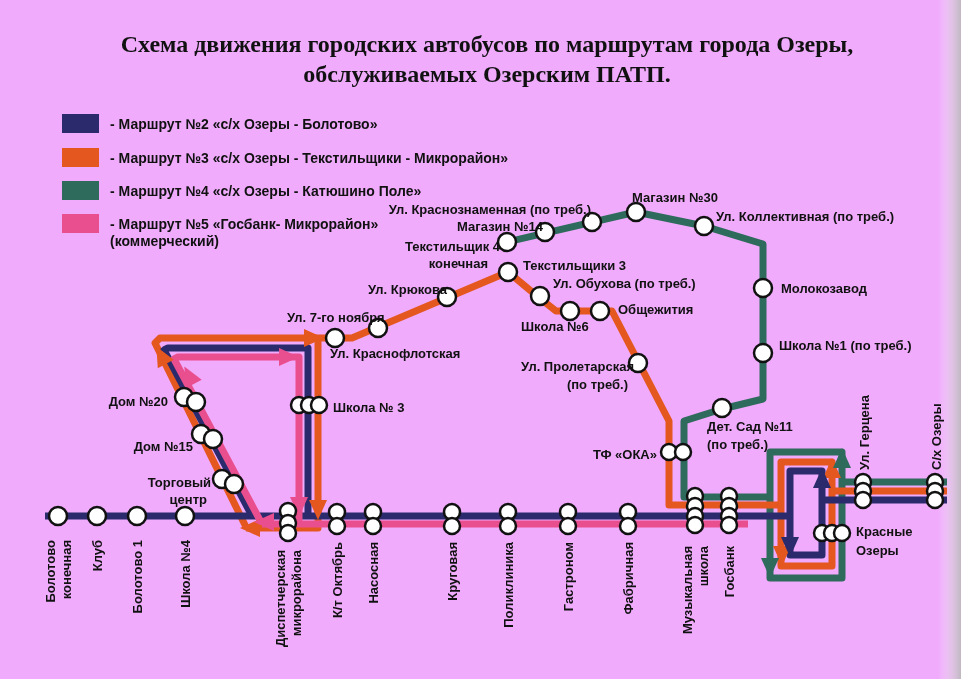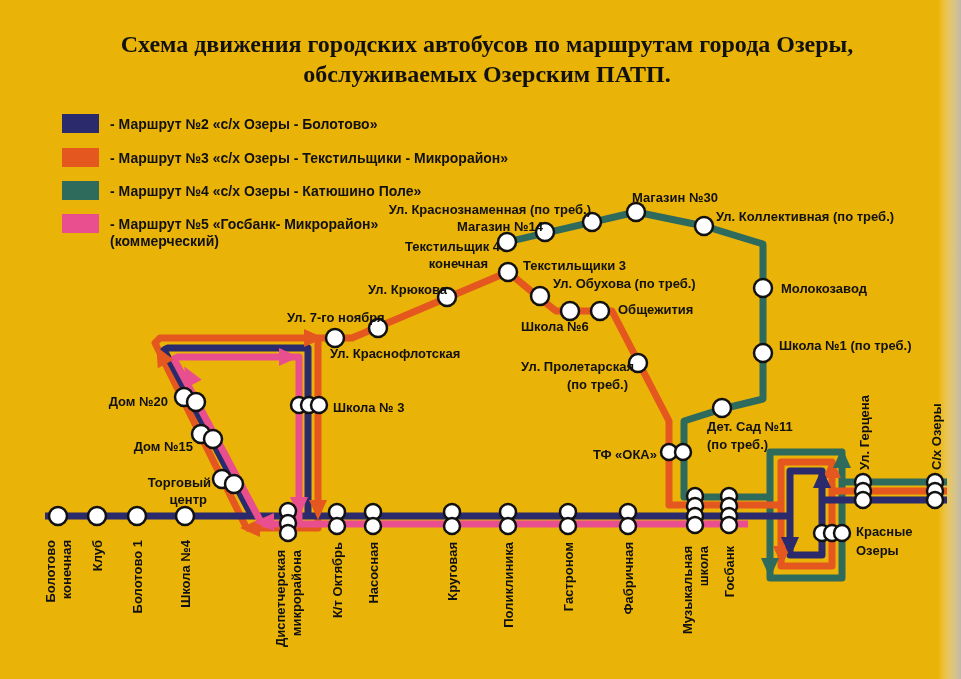--- a/index.html
+++ b/index.html
@@ -1,16 +1,16 @@
 <!DOCTYPE html>
 <html><head>
 <meta charset="utf-8">
 <style>
   html,body{margin:0;padding:0;background:#e9e9e9;}
-  .page{position:relative;width:961px;height:679px;background:#eab308;overflow:hidden;
+  .page{position:relative;width:961px;height:679px;background:#f0abfc;overflow:hidden;
         font-family:"Liberation Sans",sans-serif;}
   svg{position:absolute;left:0;top:0;}
   text{fill:#111;}
   .title-line{font-family:"Liberation Serif",serif;font-weight:bold;font-size:24px;}
   .legend-label{font-weight:bold;font-size:14px;}
   .stop-label{font-weight:bold;font-size:13px;}
   .stop-circle{fill:#ffffff;stroke:#111111;stroke-width:2.5;}
   .route{fill:none;stroke-width:7;stroke-linejoin:round;stroke-linecap:butt;}
 </style>
 </head>

